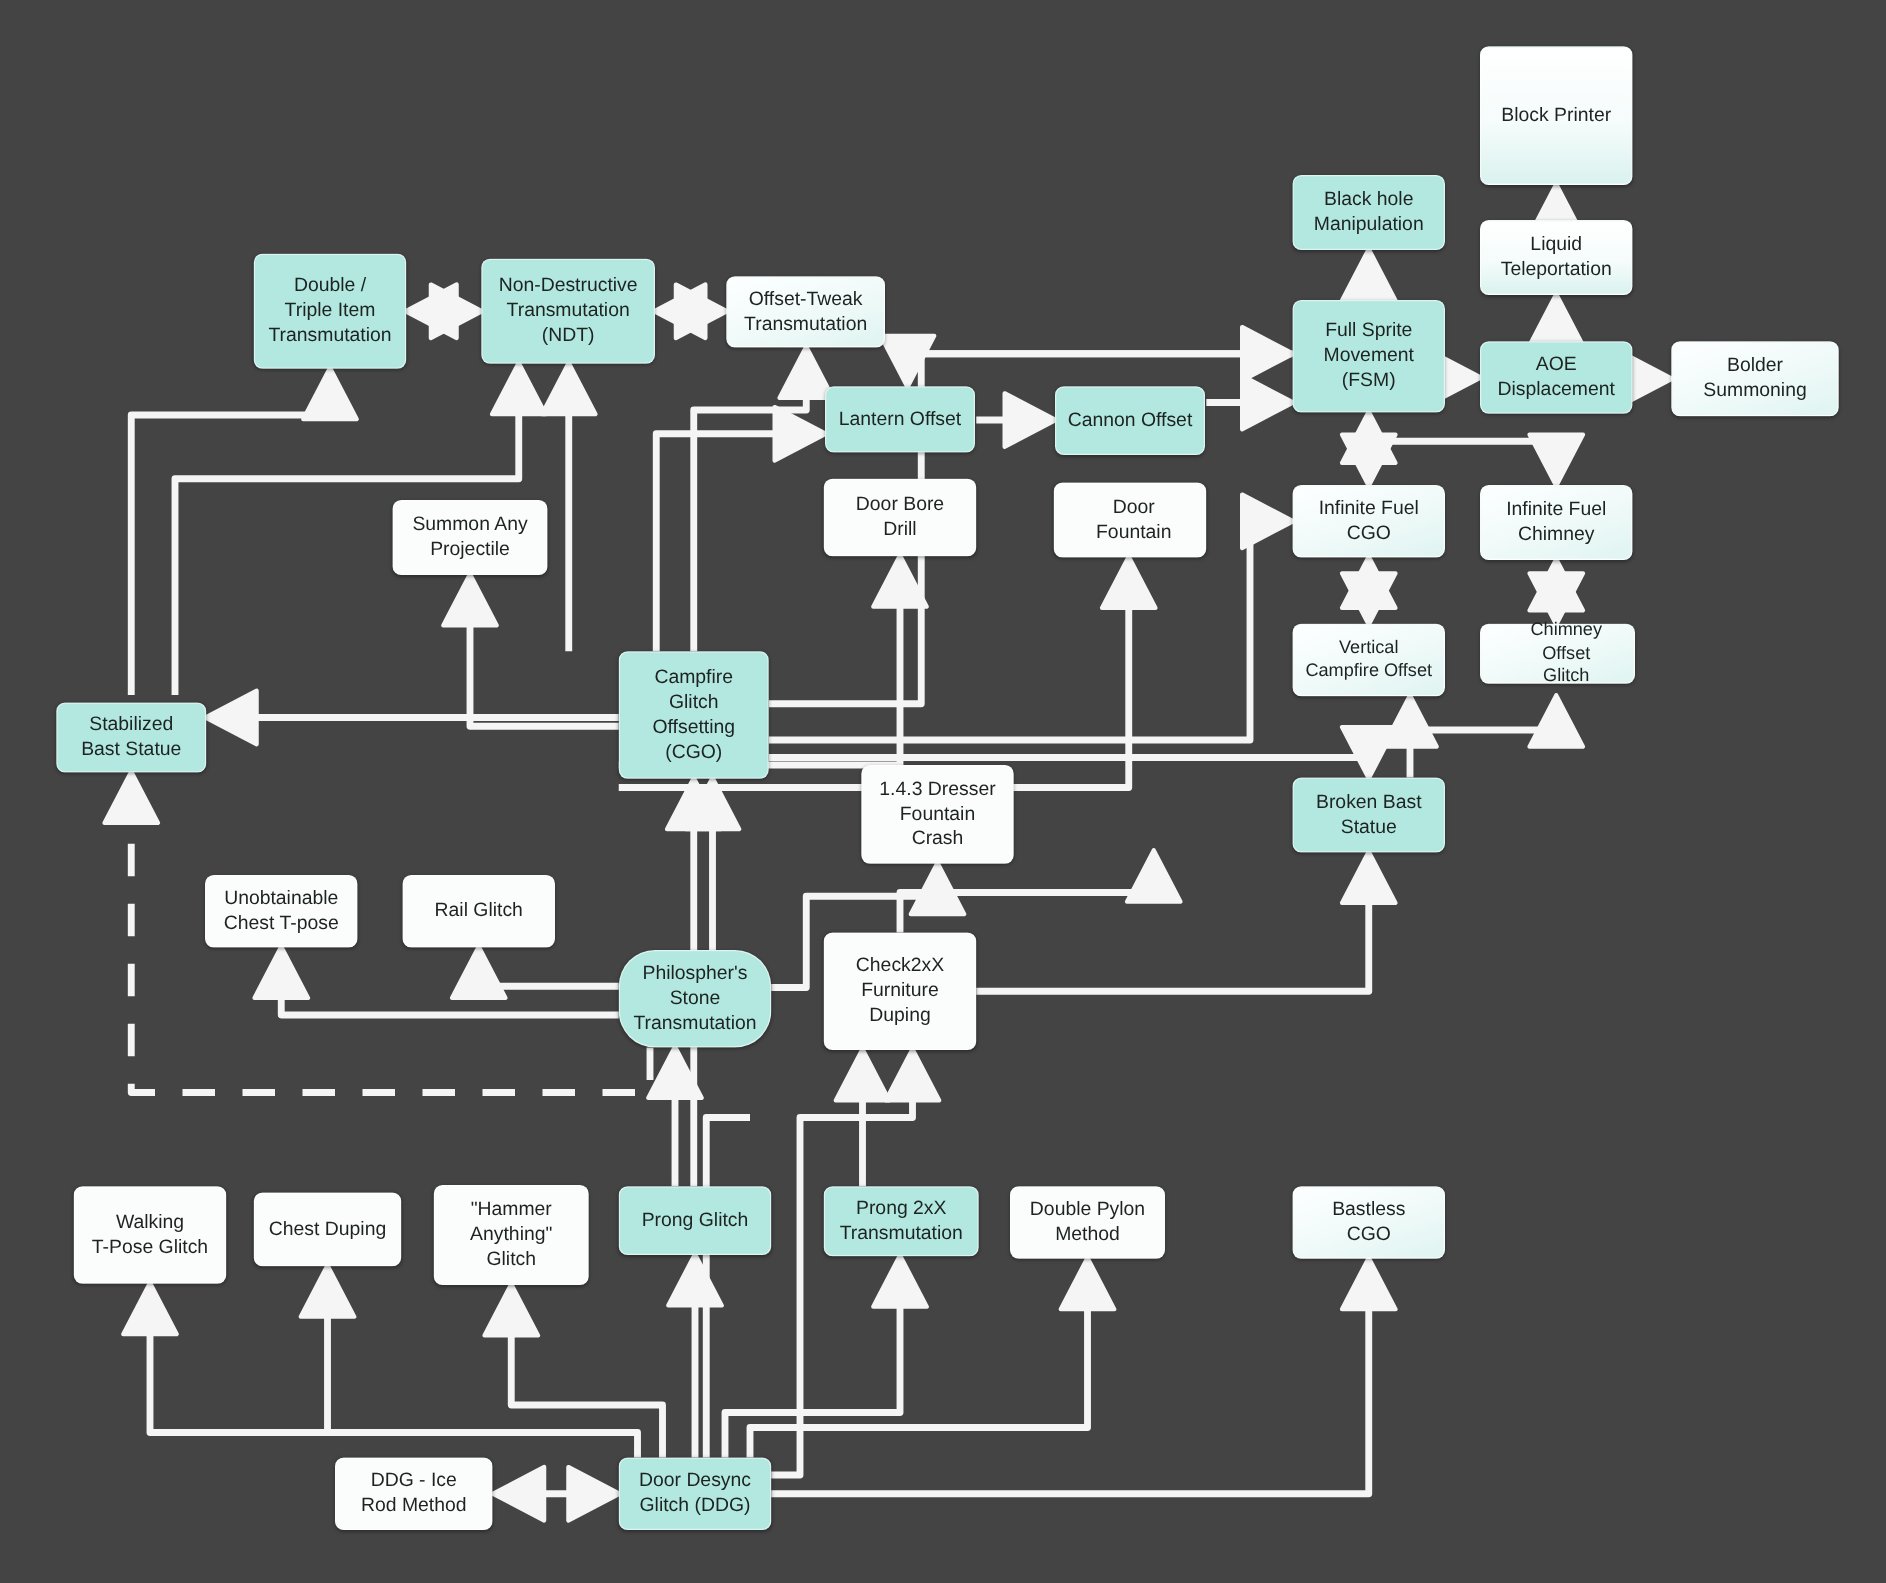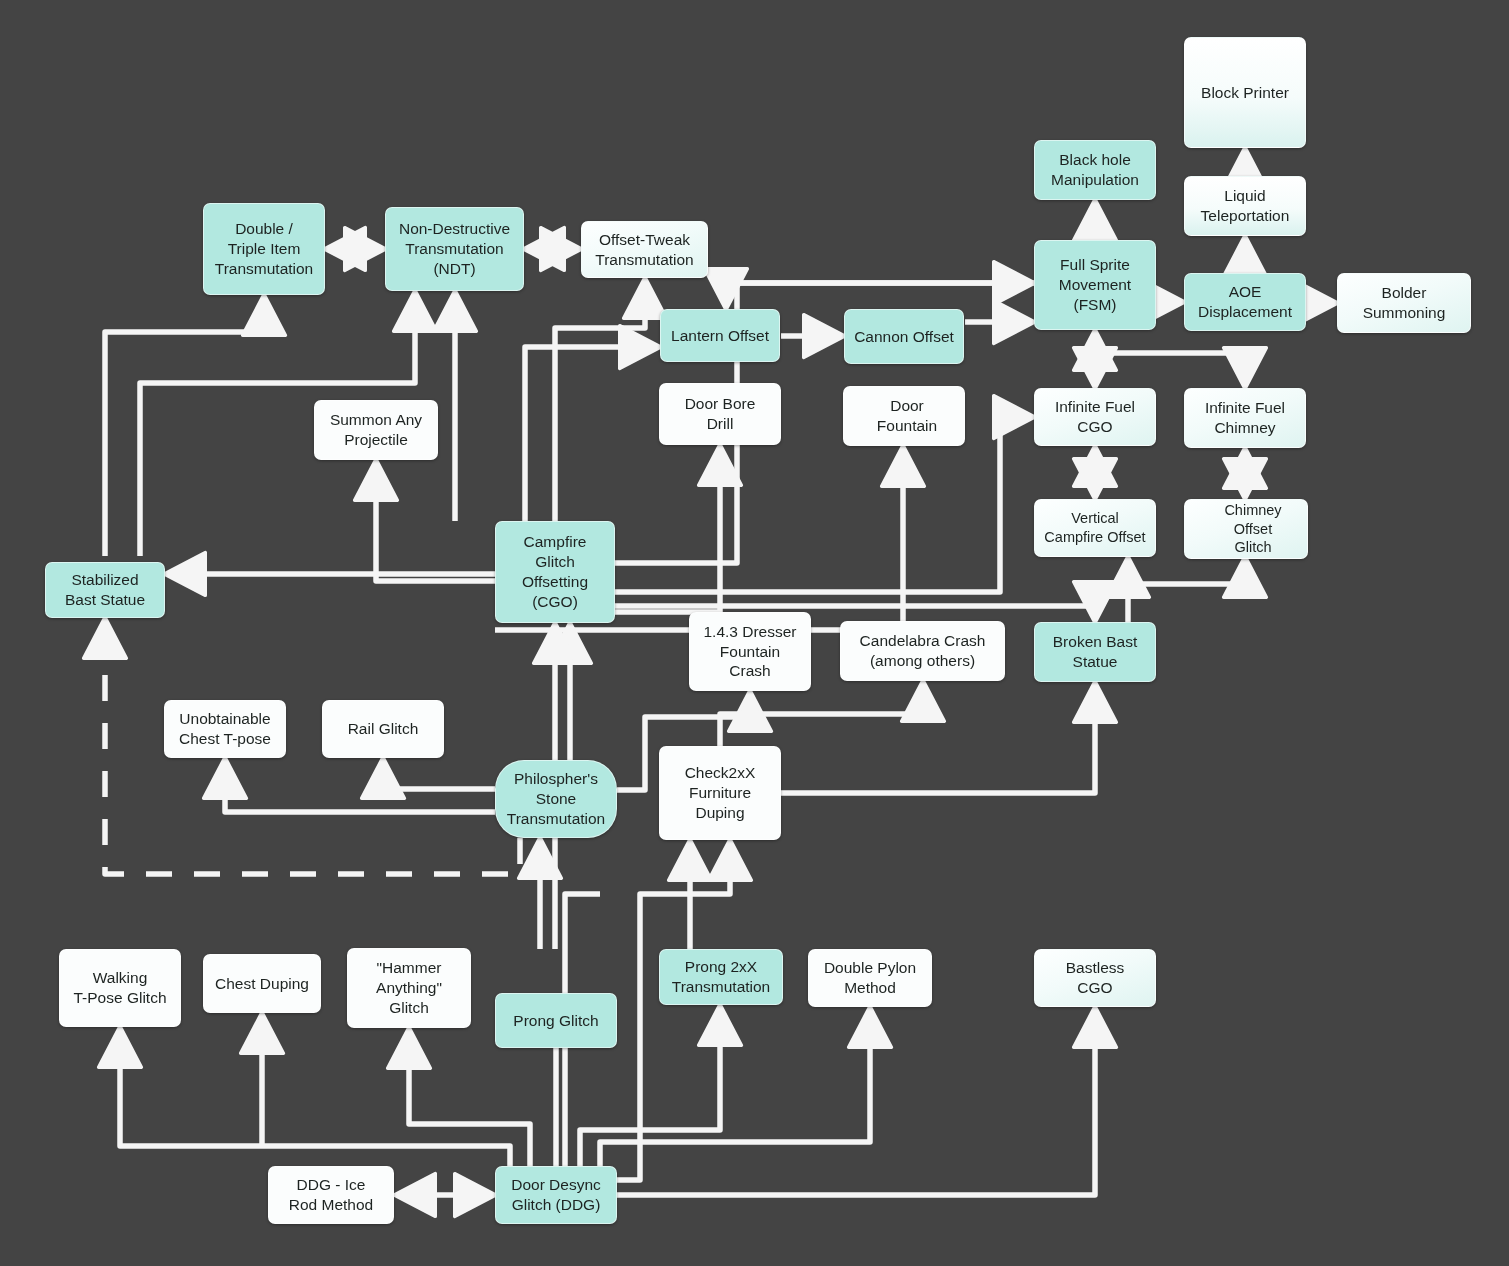--- a/index.html
+++ b/index.html
@@ -135,51 +135,49 @@
   <div class="node n-white" style="left:659px;top:383px;width:122px;height:62px;">Door Bore
 Drill</div>
   <div class="node n-white" style="left:843px;top:386px;width:122px;height:60px;padding-left:12px;">Door
 Fountain</div>
   <div class="node n-grad" style="left:1034px;top:388px;width:122px;height:58px;">Infinite Fuel
 CGO</div>
   <div class="node n-grad" style="left:1184px;top:388px;width:122px;height:60px;">Infinite Fuel
 Chimney</div>
   <div class="node n-grad" style="left:1034px;top:499px;width:122px;height:58px;font-size:14.5px;">Vertical
 Campfire Offset</div>
-  <div class="node n-grad" style="left:1184px;top:499px;width:124px;height:60px;font-size:14.5px;padding-left:20px;">Chimney Offset
+  <div class="node n-grad" style="left:1184px;top:499px;width:124px;height:48px;font-size:14.5px;padding-left:20px;">Chimney Offset
 Glitch</div>
   <div class="node n-teal" style="left:45px;top:562px;width:120px;height:56px;">Stabilized
 Bast Statue</div>
   <div class="node n-teal" style="left:495px;top:521px;width:120px;height:102px;">Campfire
 Glitch
 Offsetting
 (CGO)</div>
   <div class="node n-white" style="left:689px;top:612px;width:122px;height:79px;">1.4.3 Dresser
 Fountain
 Crash</div>
-  <div class="node n-white" style="left:840px;top:621px;width:165px;height:60px;">Candelabra Crash
-(among others)</div>
   <div class="node n-teal" style="left:1034px;top:622px;width:122px;height:60px;">Broken Bast
 Statue</div>
   <div class="node n-white" style="left:164px;top:700px;width:122px;height:58px;">Unobtainable
 Chest T-pose</div>
   <div class="node n-white" style="left:322px;top:700px;width:122px;height:58px;">Rail Glitch</div>
   <div class="node n-teal" style="left:495px;top:760px;width:122px;height:78px;border-radius:29px;">Philospher's
 Stone
 Transmutation</div>
   <div class="node n-white" style="left:659px;top:746px;width:122px;height:94px;">Check2xX
 Furniture
 Duping</div>
   <div class="node n-white" style="left:59px;top:949px;width:122px;height:78px;">Walking
 T-Pose Glitch</div>
   <div class="node n-white" style="left:203px;top:954px;width:118px;height:59px;">Chest Duping</div>
   <div class="node n-white" style="left:347px;top:948px;width:124px;height:80px;">"Hammer
 Anything"
 Glitch</div>
-  <div class="node n-teal" style="left:495px;top:949px;width:122px;height:55px;margin-top:44px;">Prong Glitch</div>
+  <div class="node n-teal" style="left:495px;top:949px;width:122px;height:55px;">Prong Glitch</div>
   <div class="node n-teal" style="left:659px;top:949px;width:124px;height:56px;">Prong 2xX
 Transmutation</div>
   <div class="node n-white" style="left:808px;top:949px;width:124px;height:58px;">Double Pylon
 Method</div>
   <div class="node n-grad" style="left:1034px;top:949px;width:122px;height:58px;">Bastless
 CGO</div>
   <div class="node n-white" style="left:268px;top:1166px;width:126px;height:58px;">DDG - Ice
 Rod Method</div>
   <div class="node n-teal" style="left:495px;top:1166px;width:122px;height:58px;">Door Desync
 Glitch (DDG)</div>

